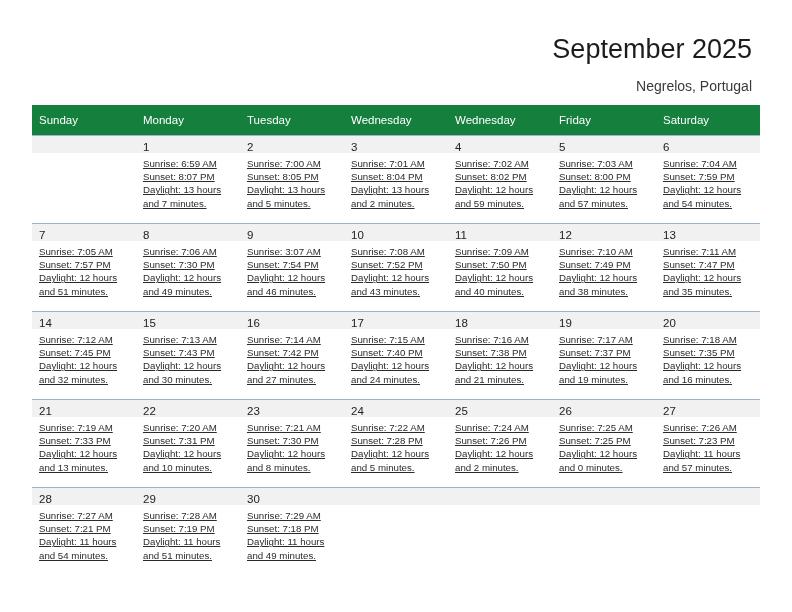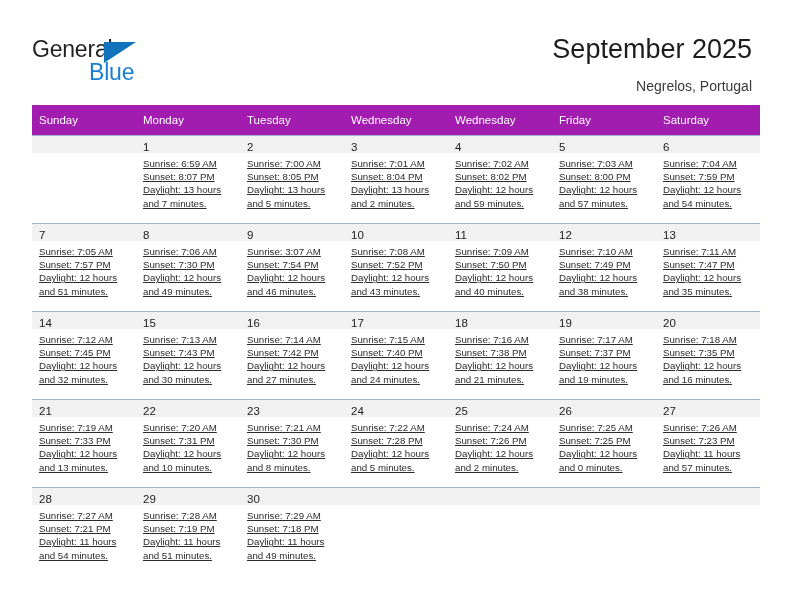--- a/index.html
+++ b/index.html
@@ -82,21 +82,21 @@
   
   .calendar {
     position: absolute;
     left: 32px;
     top: 105px;
     width: 728px;
     border-collapse: collapse;
     table-layout: fixed;
   }
   .calendar th {
-    background: #a21caf;
+    background: #15803d;
     color: #ffffff;
     font-size: 11.5px;
     font-weight: normal;
     text-align: left;
     padding: 5px 0 5px 7px;
     height: 20px;
     border: none;
   }
   .calendar td {
     vertical-align: top;
@@ -133,25 +133,20 @@
   }
   .info div { white-space: nowrap; }
 </style>
 </head>
 <body>
 
 <div class="page">
 
   <div class="header">
 
-    <div class="logo">
-      <span class="logo-general">General</span>
-      <span class="logo-tri"></span>
-      <span class="logo-blue">Blue</span>
-    </div>
 
     <div class="title">September 2025</div>
     <div class="subtitle">Negrelos, Portugal</div>
   </div>
 
   <table class="calendar">
     <thead>
       <tr>
         <th>Sunday</th>
         <th>Monday</th>

